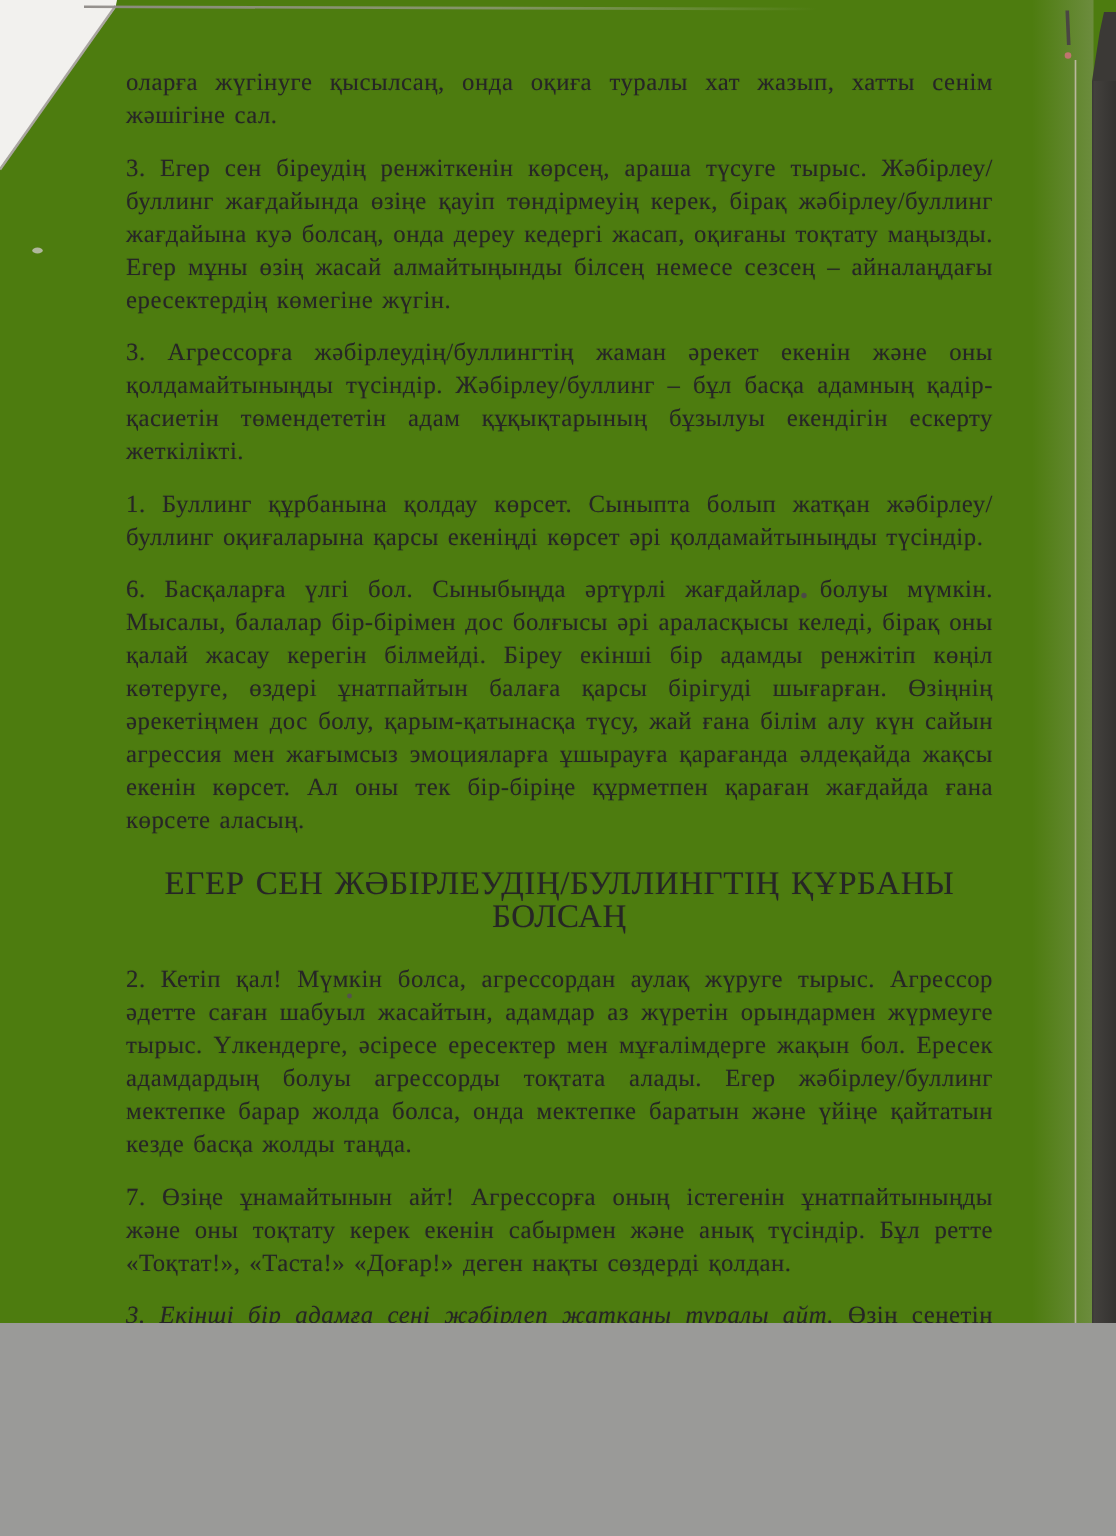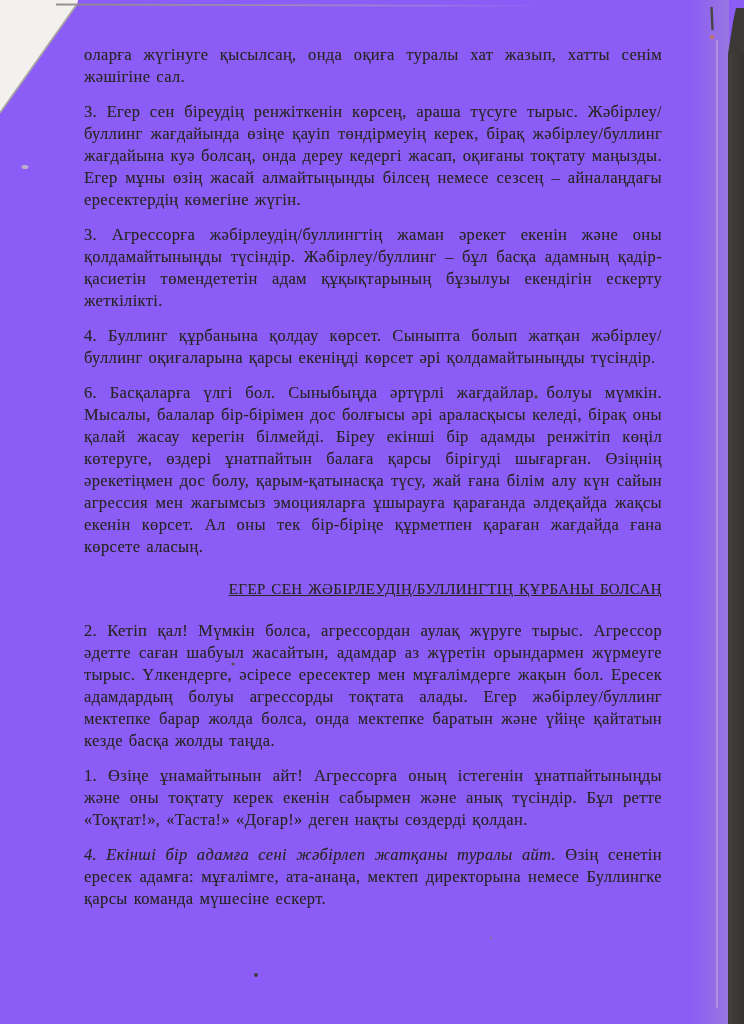--- a/index.html
+++ b/index.html
@@ -1,23 +1,23 @@
 <!DOCTYPE html>
 <html><head>
 <meta charset="utf-8">
 <style>
   html, body { margin: 0; padding: 0; }
   body { background: #9a9a98; }
 
   .page {
     position: relative;
     width: 744px;
-    height: 1024px;
+    height: 882px;
     margin: 0 auto;
-    background: #8b5cf6;
+    background: #4d7c0f;
     overflow: hidden;
     font-family: "Liberation Serif", "DejaVu Serif", serif;
   }
 
   .artifacts {
     position: absolute;
     left: 0; top: 0;
     width: 744px; height: 1024px;
     pointer-events: none;
   }
@@ -34,26 +34,25 @@
     letter-spacing: 0.35px;
     word-spacing: 1.5px;
     text-shadow: 0 0 0.6px rgba(55, 55, 55, 0.45);
   }
 
   .text-block p {
     margin: 0 0 13px 0;
   }
 
   .text-block h2 {
-    font-size: 15px;
+    font-size: 22px;
     font-weight: normal;
     letter-spacing: 0.4px;
-    text-align: right;
+    text-align: center;
     margin: 20px 0 20px 0;
-    text-decoration: underline;
   }
 
   .text-block p em {
     font-style: italic;
   }
 </style>
 </head>
 <body>
 
 <div class="page">
@@ -99,27 +98,27 @@
   </svg>
 
   <div class="text-block">
 
     <p>оларға жүгінуге қысылсаң, онда оқиға туралы хат жазып, хатты сенім жәшігіне сал.</p>
 
     <p>3. Егер сен біреудің ренжіткенін көрсең, араша түсуге тырыс. Жәбірлеу/буллинг жағдайында өзіңе қауіп төндірмеуің керек, бірақ жәбірлеу/буллинг жағдайына куә болсаң, онда дереу кедергі жасап, оқиғаны тоқтату маңызды. Егер мұны өзің жасай алмайтыңынды білсең немесе сезсең – айналаңдағы ересектердің көмегіне жүгін.</p>
 
     <p>3. Агрессорға жәбірлеудің/буллингтің жаман әрекет екенін және оны қолдамайтыныңды түсіндір. Жәбірлеу/буллинг – бұл басқа адамның қадір-қасиетін төмендететін адам құқықтарының бұзылуы екендігін ескерту жеткілікті.</p>
 
-    <p>4. Буллинг құрбанына қолдау көрсет. Сыныпта болып жатқан жәбірлеу/буллинг оқиғаларына қарсы екеніңді көрсет әрі қолдамайтыныңды түсіндір.</p>
+    <p>1. Буллинг құрбанына қолдау көрсет. Сыныпта болып жатқан жәбірлеу/буллинг оқиғаларына қарсы екеніңді көрсет әрі қолдамайтыныңды түсіндір.</p>
 
     <p>6. Басқаларға үлгі бол. Сыныбыңда әртүрлі жағдайлар болуы мүмкін. Мысалы, балалар бір-бірімен дос болғысы әрі араласқысы келеді, бірақ оны қалай жасау керегін білмейді. Біреу екінші бір адамды ренжітіп көңіл көтеруге, өздері ұнатпайтын балаға қарсы бірігуді шығарған. Өзіңнің әрекетіңмен дос болу, қарым-қатынасқа түсу, жай ғана білім алу күн сайын агрессия мен жағымсыз эмоцияларға ұшырауға қарағанда әлдеқайда жақсы екенін көрсет. Ал оны тек бір-біріңе құрметпен қараған жағдайда ғана көрсете аласың.</p>
 
     <h2>ЕГЕР СЕН ЖӘБІРЛЕУДІҢ/БУЛЛИНГТІҢ ҚҰРБАНЫ БОЛСАҢ</h2>
 
 
     <p>2. Кетіп қал! Мүмкін болса, агрессордан аулақ жүруге тырыс. Агрессор әдетте саған шабуыл жасайтын, адамдар аз жүретін орындармен жүрмеуге тырыс. Үлкендерге, әсіресе ересектер мен мұғалімдерге жақын бол. Ересек адамдардың болуы агрессорды тоқтата алады. Егер жәбірлеу/буллинг мектепке барар жолда болса, онда мектепке баратын және үйіңе қайтатын кезде басқа жолды таңда.</p>
 
-    <p>1. Өзіңе ұнамайтынын айт! Агрессорға оның істегенін ұнатпайтыныңды және оны тоқтату керек екенін сабырмен және анық түсіндір. Бұл ретте «Тоқтат!», «Таста!» «Доғар!» деген нақты сөздерді қолдан.</p>
+    <p>7. Өзіңе ұнамайтынын айт! Агрессорға оның істегенін ұнатпайтыныңды және оны тоқтату керек екенін сабырмен және анық түсіндір. Бұл ретте «Тоқтат!», «Таста!» «Доғар!» деген нақты сөздерді қолдан.</p>
 
-    <p><em>4. Екінші бір адамға сені жәбірлеп жатқаны туралы айт.</em> <span>Өзің сенетін ересек адамға: мұғалімге, ата-анаңа, мектеп директорына немесе Буллингке қарсы команда мүшесіне ескерт.</span></p>
+    <p><em>3. Екінші бір адамға сені жәбірлеп жатқаны туралы айт.</em> <span>Өзің сенетін ересек адамға: мұғалімге, ата-анаңа, мектеп директорына немесе Буллингке қарсы команда мүшесіне ескерт.</span></p>
 
   </div>
 </div>
 
 </body></html>

